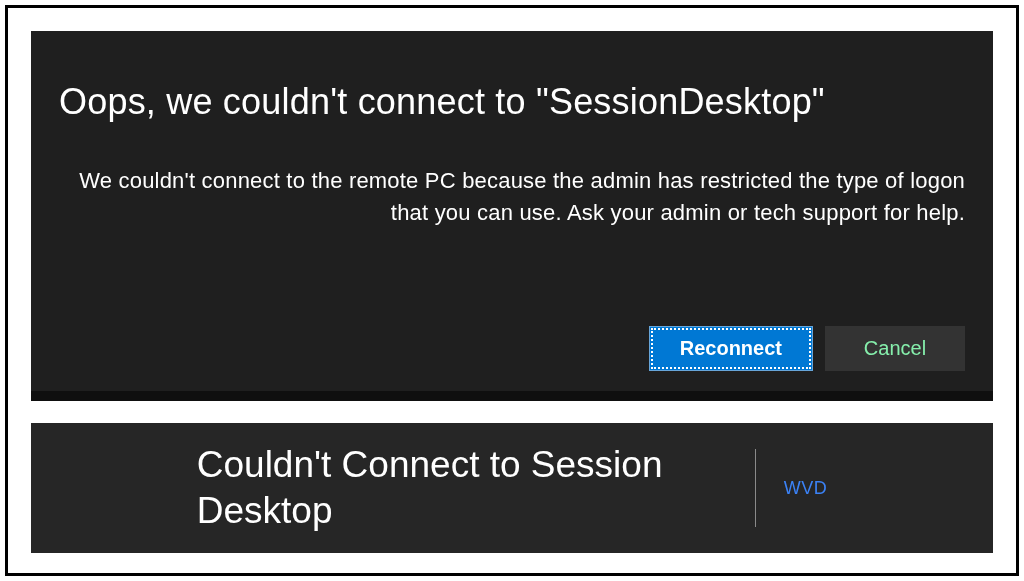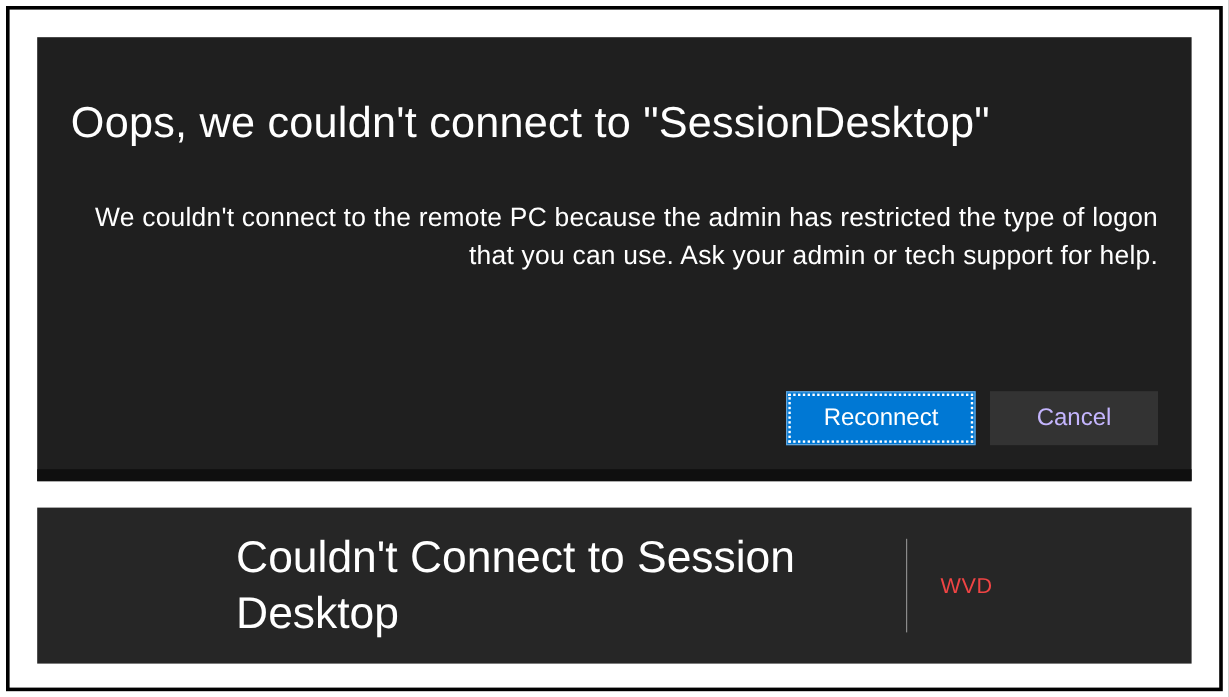--- a/index.html
+++ b/index.html
@@ -67,24 +67,25 @@
       cursor: pointer;
       min-width: 140px;
       text-align: center;
     }
     .btn-primary {
       background: #0078d4;
       color: #ffffff;
       outline: 2px dotted #ffffff;
       outline-offset: -4px;
       border: 1px solid #67a5d8;
+      font-weight: bold;
     }
     .btn-secondary {
       background: #333333;
-      color: #c4b5fd;
+      color: #86efac;
     }
     .dialog-bottom-strip {
       height: 10px;
       background: #0f0f0f;
     }
     .caption-container {
       position: absolute;
       top: 415px;
       left: 23px;
       right: 23px;
@@ -101,21 +102,21 @@
       font-weight: 300;
       line-height: 1.25;
       max-width: 530px;
     }
     .caption-divider {
       width: 1px;
       height: 78px;
       background: #8a8a8a;
     }
     .caption-tag {
-      color: #ef4444;
+      color: #3b82f6;
       font-size: 18px;
       font-weight: 400;
       letter-spacing: 0.5px;
     }
   </style>
 </head>
 <body>
 
 <div class="outer-frame">
   <div class="dialog-container">

